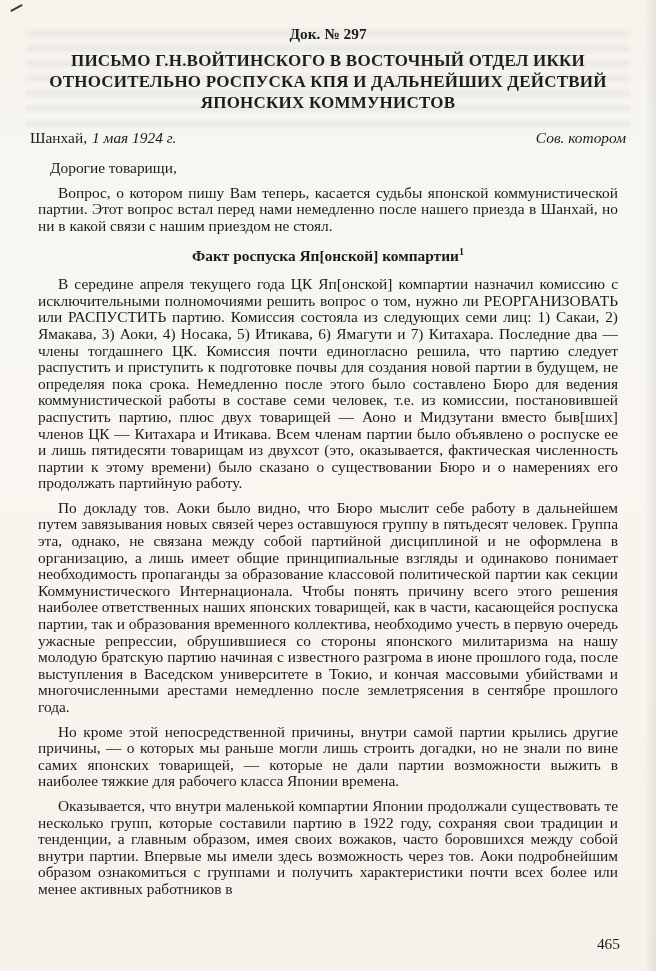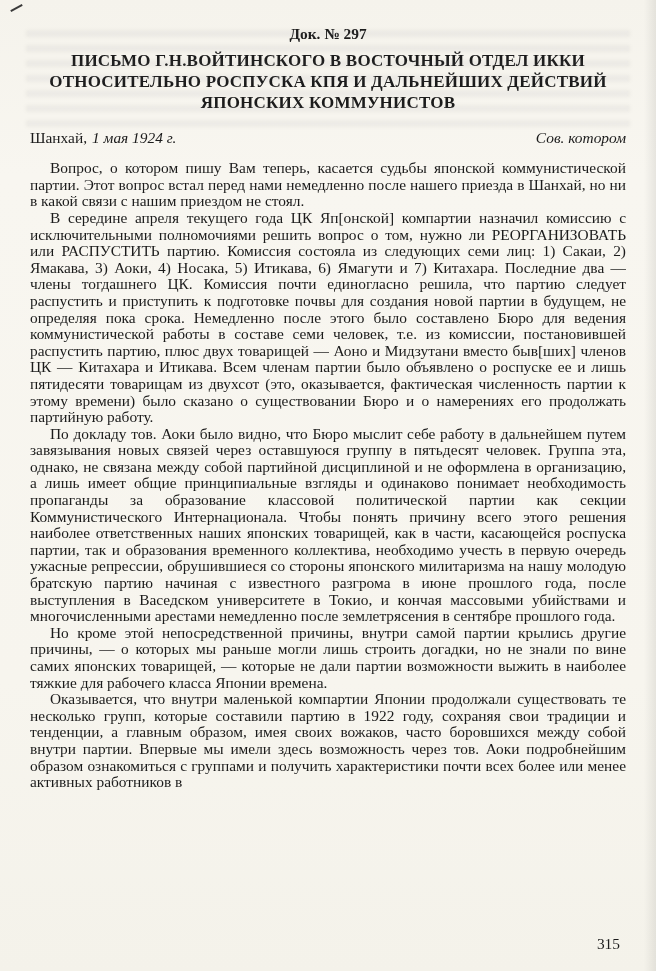--- a/index.html
+++ b/index.html
@@ -73,21 +73,21 @@
     margin-top: 17px;
   }
   .dateline .date { font-style: italic; margin-left: 5px; }
   .classification { font-style: italic; }
   .body-text { margin-top: 14px; }
   .salutation {
     text-indent: 20px;
     margin: 0;
   }
   .para {
-    margin: 0;
+    margin: 8px;
     text-indent: 20px;
     text-align: justify;
     hyphens: auto;
   }
   .section-heading {
     text-align: center;
     font-weight: bold;
     font-size: 15.4px;
     margin: 13px 0 12px 0;
   }
@@ -121,30 +121,32 @@
 
   <div class="dateline">
     <span>
       <span>Шанхай,</span><span class="date">1 мая 1924 г.</span>
     </span>
     <span class="classification">Сов. котором</span>
   </div>
 
   <div class="body-text">
 
+    <p class="salutation">Дорогие товарищи,</p>
 
     <p class="para">Вопрос, о котором пишу Вам теперь, касается судьбы японской коммунистической партии. Этот вопрос встал перед нами немедленно после нашего приезда в Шанхай, но ни в какой связи с нашим приездом не стоял.</p>
 
 
+    <h2 class="section-heading"><span>Факт роспуска Яп[онской] компартии</span><sup>1</sup></h2>
 
     <p class="para">В середине апреля текущего года ЦК Яп[онской] компартии назначил комиссию с исключительными полномочиями решить вопрос о том, нужно ли РЕОРГАНИЗОВАТЬ или РАСПУСТИТЬ партию. Комиссия состояла из следующих семи лиц: 1) Сакаи, 2) Ямакава, 3) Аоки, 4) Носака, 5) Итикава, 6) Ямагути и 7) Китахара. Последние два — члены тогдашнего ЦК. Комиссия почти единогласно решила, что партию следует распустить и приступить к подготовке почвы для создания новой партии в будущем, не определяя пока срока. Немедленно после этого было составлено Бюро для ведения коммунистической работы в составе семи человек, т.е. из комиссии, постановившей распустить партию, плюс двух товарищей — Аоно и Мидзутани вместо быв[ших] членов ЦК — Китахара и Итикава. Всем членам партии было объявлено о роспуске ее и лишь пятидесяти товарищам из двухсот (это, оказывается, фактическая численность партии к этому времени) было сказано о существовании Бюро и о намерениях его продолжать партийную работу.</p>
 
     <p class="para">По докладу тов. Аоки было видно, что Бюро мыслит себе работу в дальнейшем путем завязывания новых связей через оставшуюся группу в пятьдесят человек. Группа эта, однако, не связана между собой партийной дисциплиной и не оформлена в организацию, а лишь имеет общие принципиальные взгляды и одинаково понимает необходимость пропаганды за образование классовой политической партии как секции Коммунистического Интернационала. Чтобы понять причину всего этого решения наиболее ответственных наших японских товарищей, как в части, касающейся роспуска партии, так и образования временного коллектива, необходимо учесть в первую очередь ужасные репрессии, обрушившиеся со стороны японского милитаризма на нашу молодую братскую партию начиная с известного разгрома в июне прошлого года, после выступления в Васедском университете в Токио, и кончая массовыми убийствами и многочисленными арестами немедленно после землетрясения в сентябре прошлого года.</p>
 
     <p class="para">Но кроме этой непосредственной причины, внутри самой партии крылись другие причины, — о которых мы раньше могли лишь строить догадки, но не знали по вине самих японских товарищей, — которые не дали партии возможности выжить в наиболее тяжкие для рабочего класса Японии времена.</p>
 
     <p class="para">Оказывается, что внутри маленькой компартии Японии продолжали существовать те несколько групп, которые составили партию в 1922 году, сохраняя свои традиции и тенденции, а главным образом, имея своих вожаков, часто боровшихся между собой внутри партии. Впервые мы имели здесь возможность через тов. Аоки подробнейшим образом ознакомиться с группами и получить характеристики почти всех более или менее активных работников в</p>
 
   </div>
 
-  <div class="page-number">315</div>
+  <div class="page-number">465</div>
 
 </div>
 
 </body></html>

